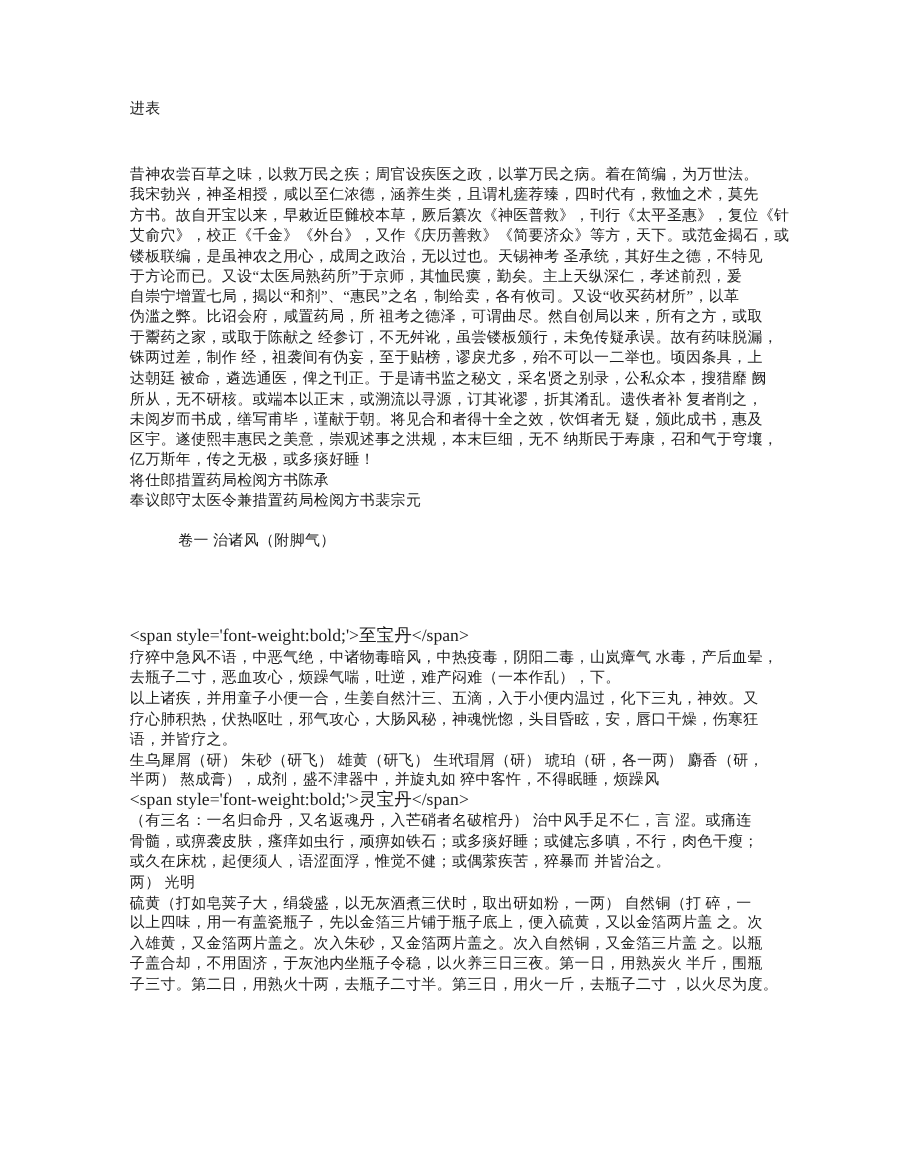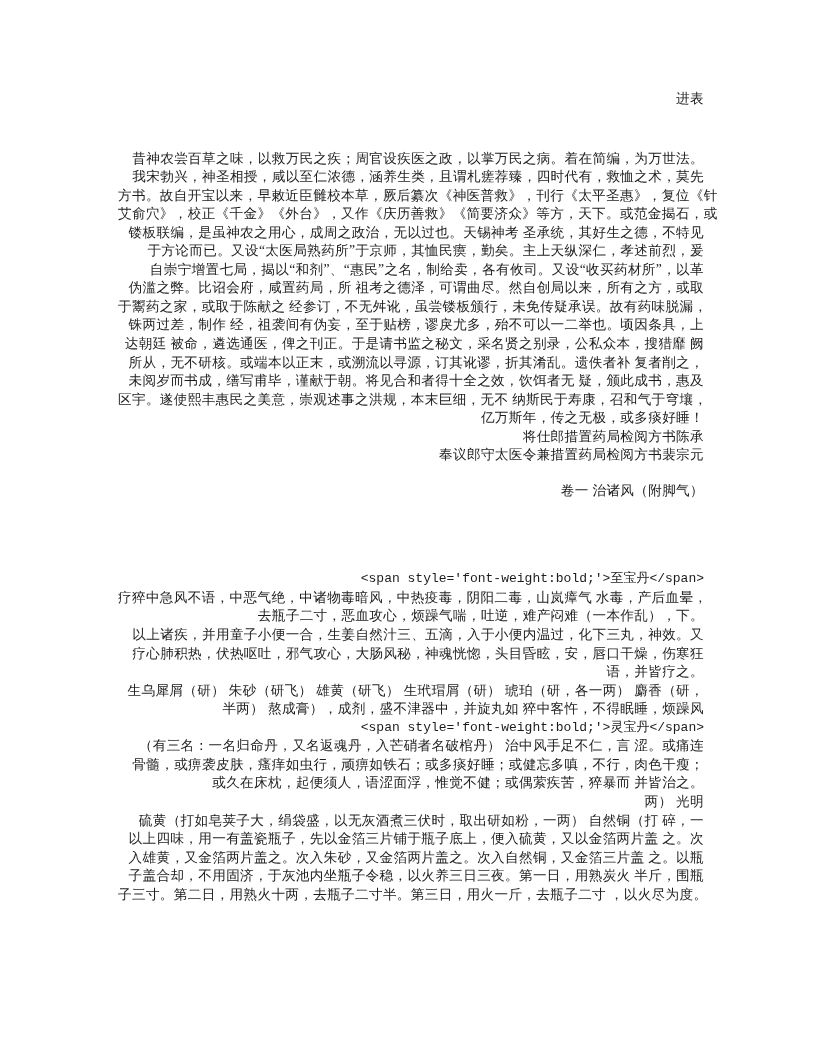--- a/index.html
+++ b/index.html
@@ -5,43 +5,42 @@
   html, body { margin: 0; padding: 0; }
   body { background: #ffffff; }
   .page {
     position: relative;
     width: 816px;
     height: 1056px;
     background: #ffffff;
     overflow: hidden;
     font-family: "Liberation Serif", "DejaVu Serif", serif;
     color: #1c1c1c;
-    text-align: right;
   }
   .content {
     position: absolute;
     left: 118px;
     top: 90px;
     width: 586px;
   }
   .line {
     font-size: 13.6px;
     line-height: 18.55px;
     white-space: nowrap;
     letter-spacing: 0.35px;
   }
   .title-block { margin: 0; }
   .preface    { margin-top: 41px; }
-  .signatures { margin-top: 0; margin-left: 44px; }
+  .signatures { margin-top: 0; }
   .chapter    { margin-top: 17px; margin-left: 44px; }
   .section-1  { margin-top: 70px; }
   .section-2  { }
   .raw-heading {
-    font-family: Liberation Mono, monospace;
-    font-size: 13px;
+    font-family: Liberation Serif, serif;
+    font-size: 16px;
     line-height: 18.55px;
     white-space: nowrap;
   }
 </style>
 </head>
 <body>
 
 <div class="page">
   <div class="content">
 

